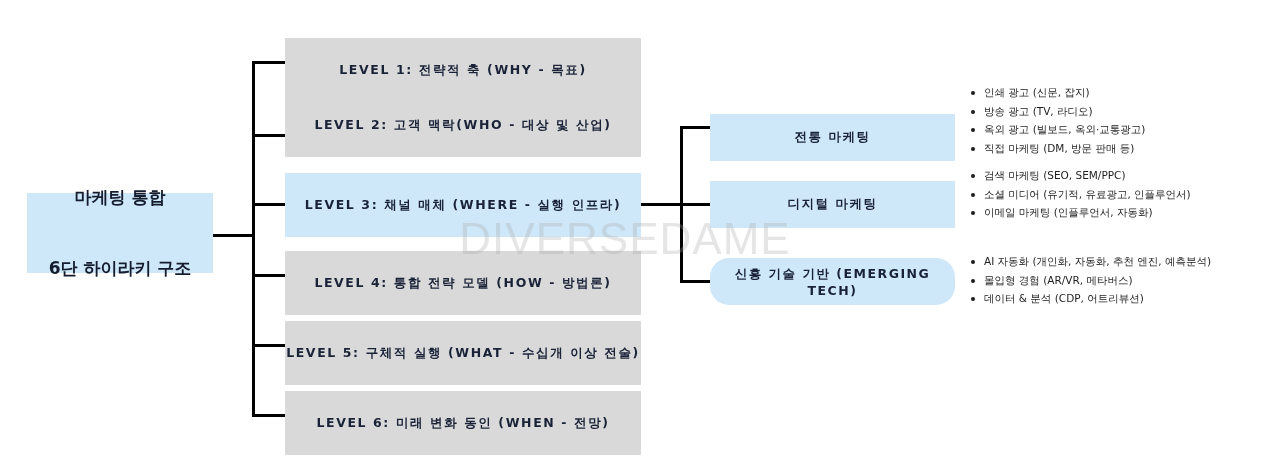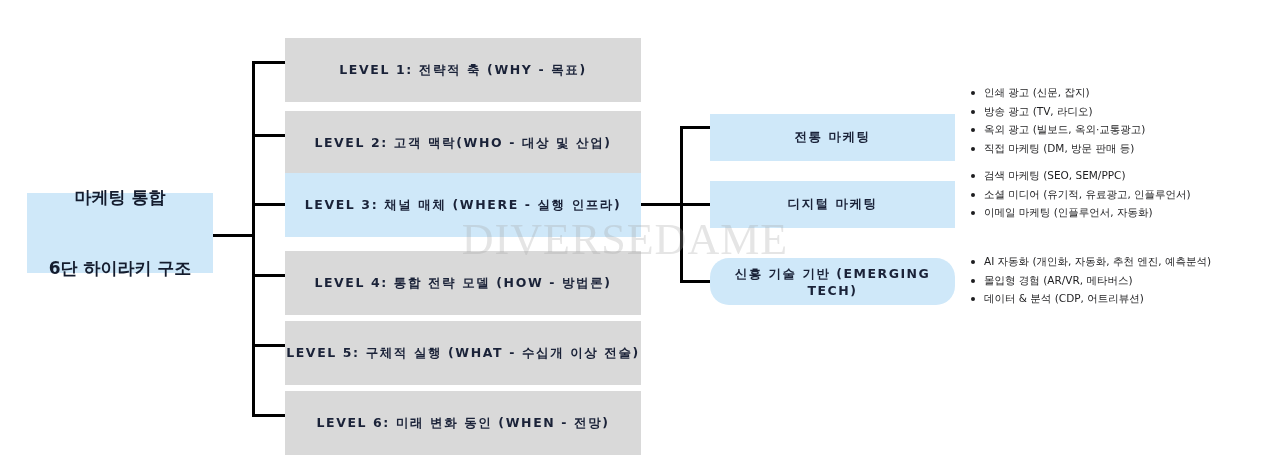--- a/index.html
+++ b/index.html
@@ -33,21 +33,21 @@
       position: absolute; left: 969px; margin: 0; padding: 0; list-style: none;
       font-size: 10.5px; line-height: 18.5px; color: #1d1d1f;
     }
     .bullets li { position: relative; padding-left: 15px; white-space: nowrap; }
     .bullets li::before {
       content: ""; position: absolute; left: 2px; top: 8px;
       width: 4px; height: 4px; border-radius: 50%; background: #1d1d1f;
     }
     .watermark {
       position: absolute; left: 450px; top: 214px; width: 350px; text-align: center;
-      font-family: Liberation Serif, serif;
+      font-family: Liberation Sans, sans-serif;
       font-size: 44px; letter-spacing: 1px; color: rgba(160,160,160,0.28);
       pointer-events: none; white-space: nowrap;
     }
   </style>
 </head>
 <body>
 
 <div class="line" style="left:213px; top:234px; width:40px; height:3px;"></div>
 <div class="line" style="left:252px; top:62px; width:3px; height:354px;"></div>
 <div class="line" style="left:252px; top:61px; width:33px; height:3px;"></div>
@@ -64,21 +64,21 @@
 <div class="line" style="left:680px; top:280px; width:30px; height:3px;"></div>
 
 <div class="box root">
   <span>마케팅 통합</span>
   <span>6단 하이라키 구조</span>
 </div>
 
 <div class="box level" style="top:38px;">
   <span>LEVEL 1: 전략적 축 (WHY - 목표)</span>
 </div>
-<div class="box level" style="top:111px;">
+<div class="box level" style="top:93px;">
   <span>LEVEL 2: 고객 맥락(WHO - 대상 및 산업)</span>
 </div>
 <div class="box level active" style="top:173px;">
   <span>LEVEL 3: 채널 매체 (WHERE - 실행 인프라)</span>
 </div>
 <div class="box level" style="top:251px;">
   <span>LEVEL 4: 통합 전략 모델 (HOW - 방법론)</span>
 </div>
 <div class="box level" style="top:321px;">
   <span>LEVEL 5: 구체적 실행 (WHAT - 수십개 이상 전술)</span>

